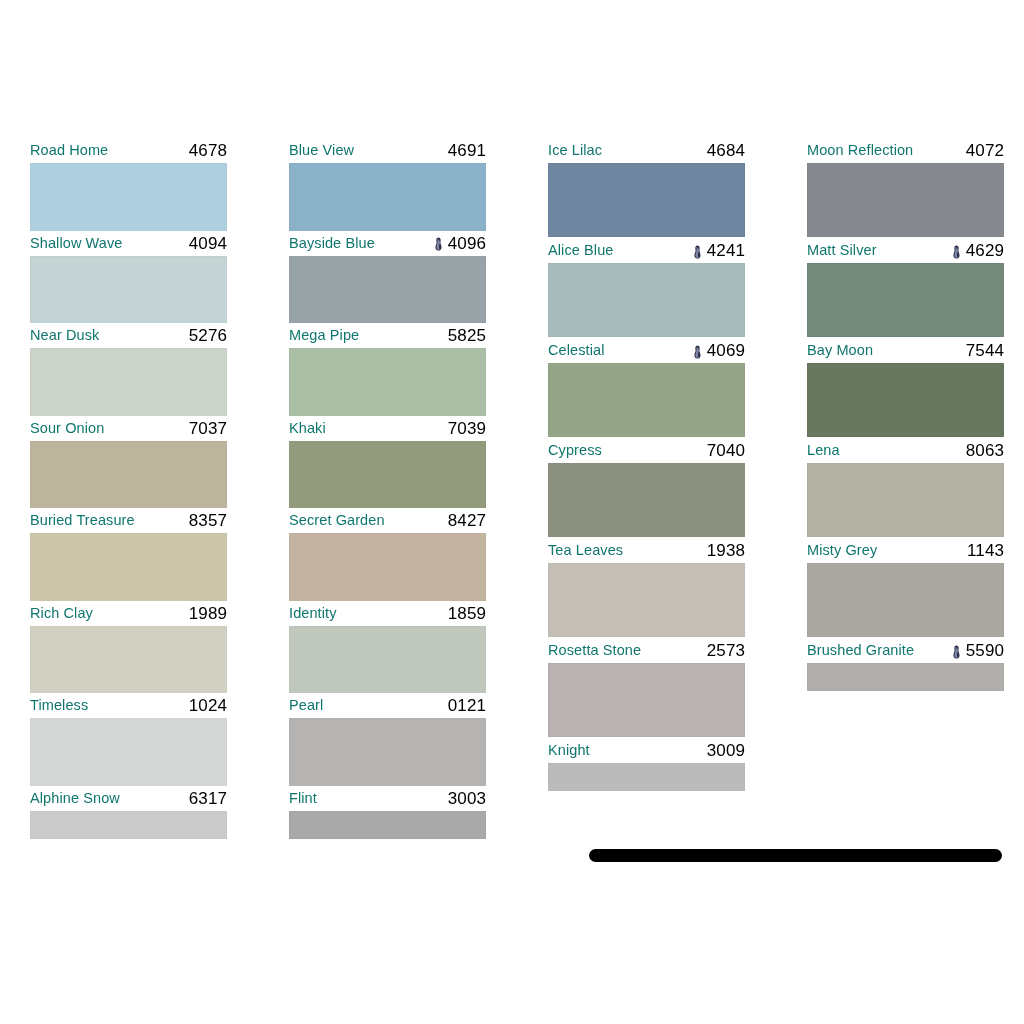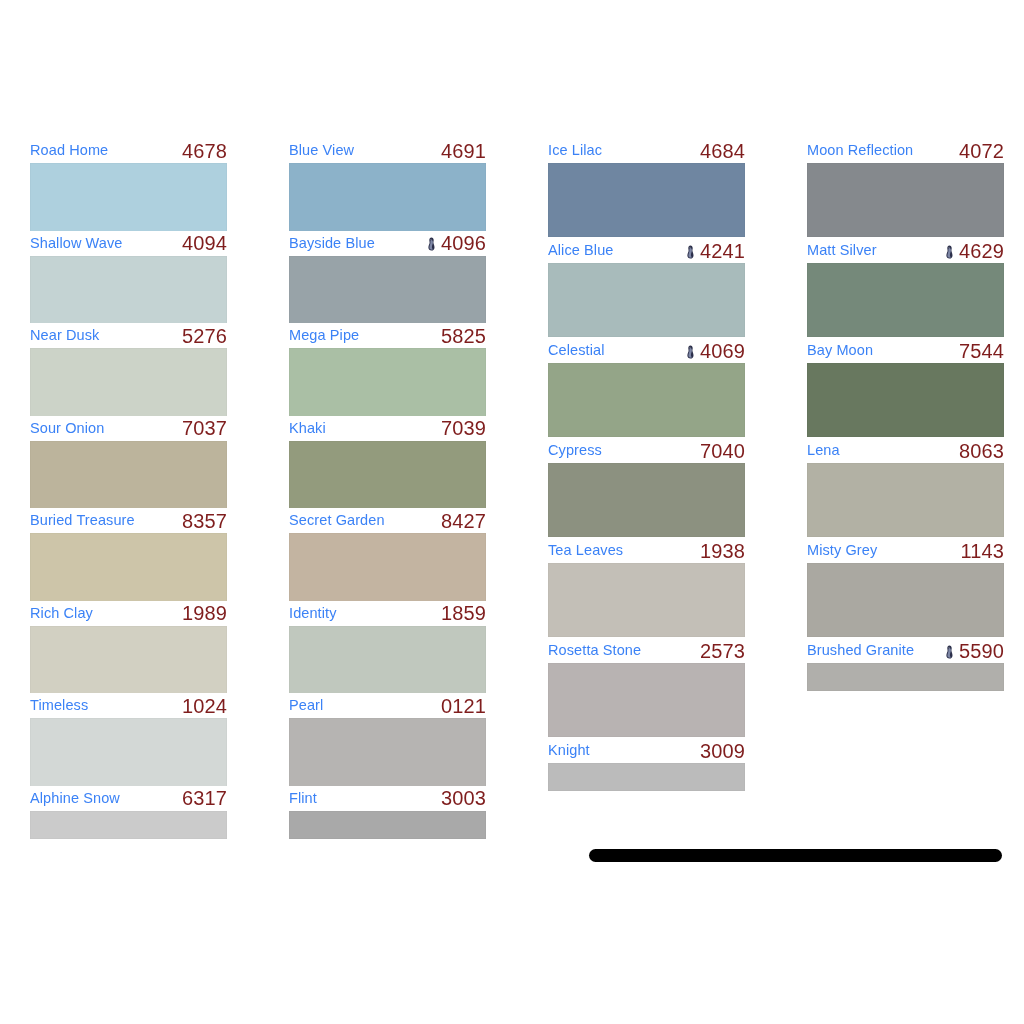--- a/index.html
+++ b/index.html
@@ -48,30 +48,30 @@
     align-items: center;
     justify-content: space-between;
     font-size: 14.5px;
     color: #1b1b1b;
     letter-spacing: 0.1px;
     line-height: 1;
     white-space: nowrap;
   }
   .swatch-name {
     font-size: 14.5px;
-    color: #3b82f6;
+    color: #0f766e;
   }
   .swatch-code-wrap {
     display: flex;
     align-items: center;
     gap: 5px;
   }
   .swatch-code {
-    font-size: 20px;
-    color: #7f1d1d;
+    font-size: 17px;
+    color: #000000;
   }
   .penguin-icon {
     display: inline-block;
     width: 9px;
     height: 14px;
     position: relative;
     top: 1px;
   }
   .penguin-icon svg { display: block; }
   .swatch-color {

